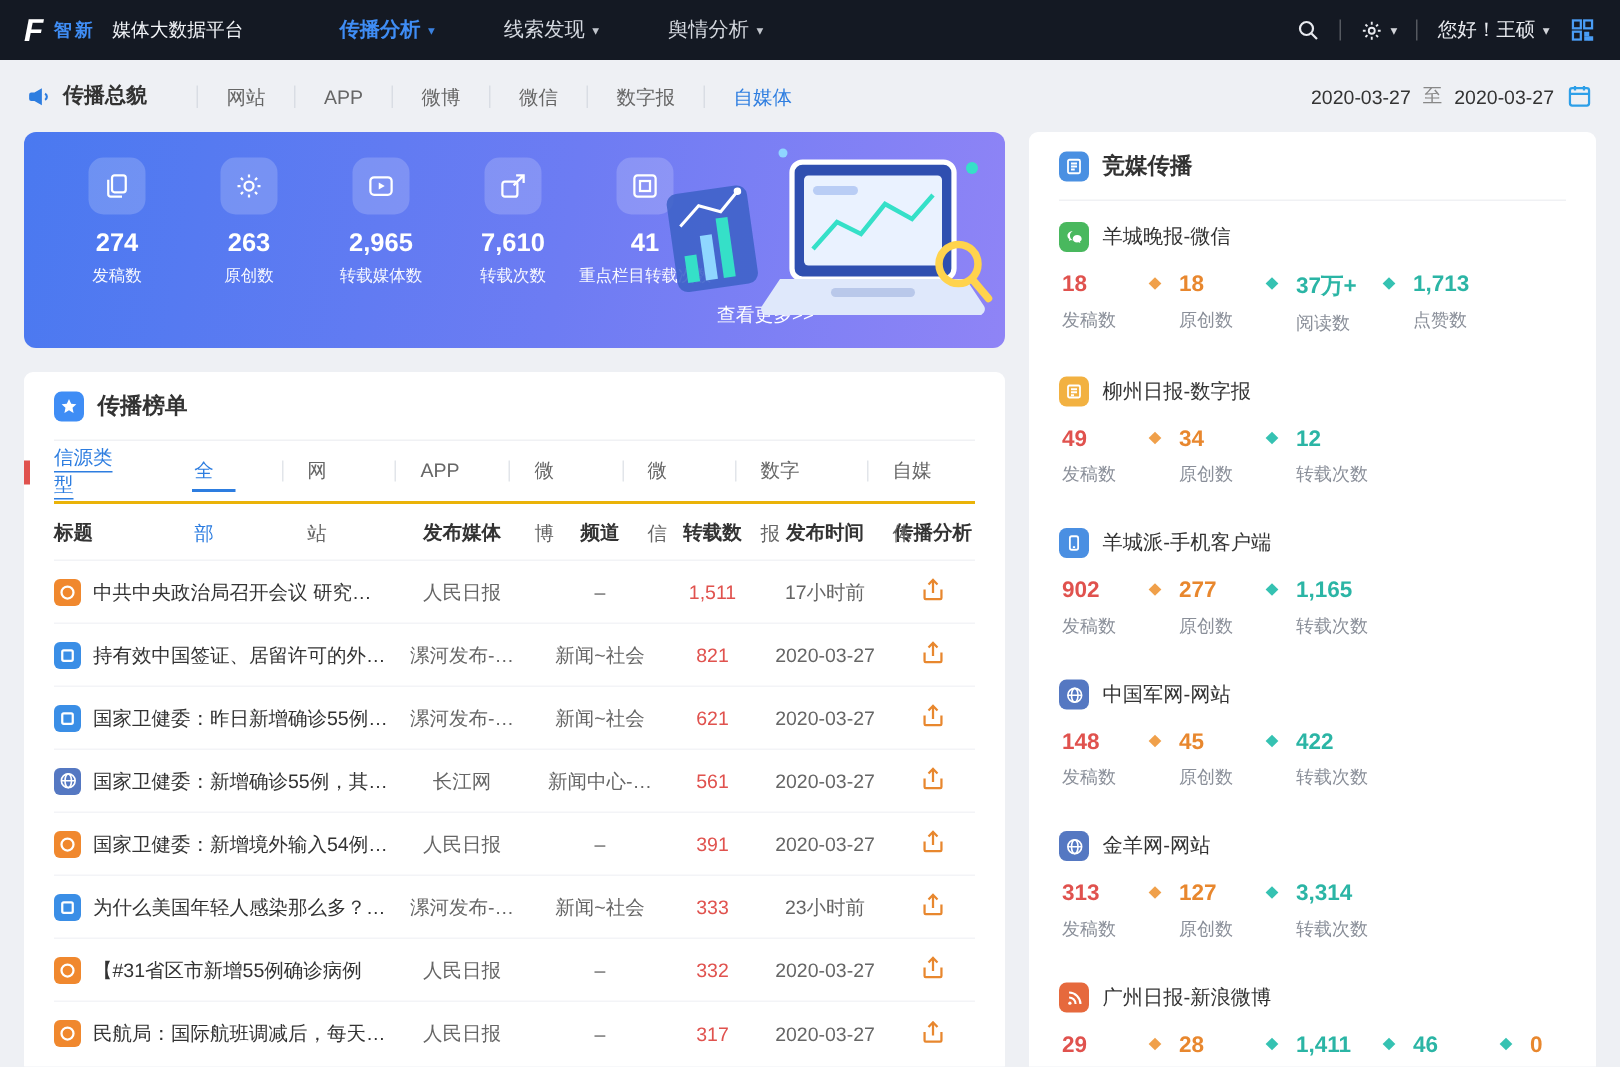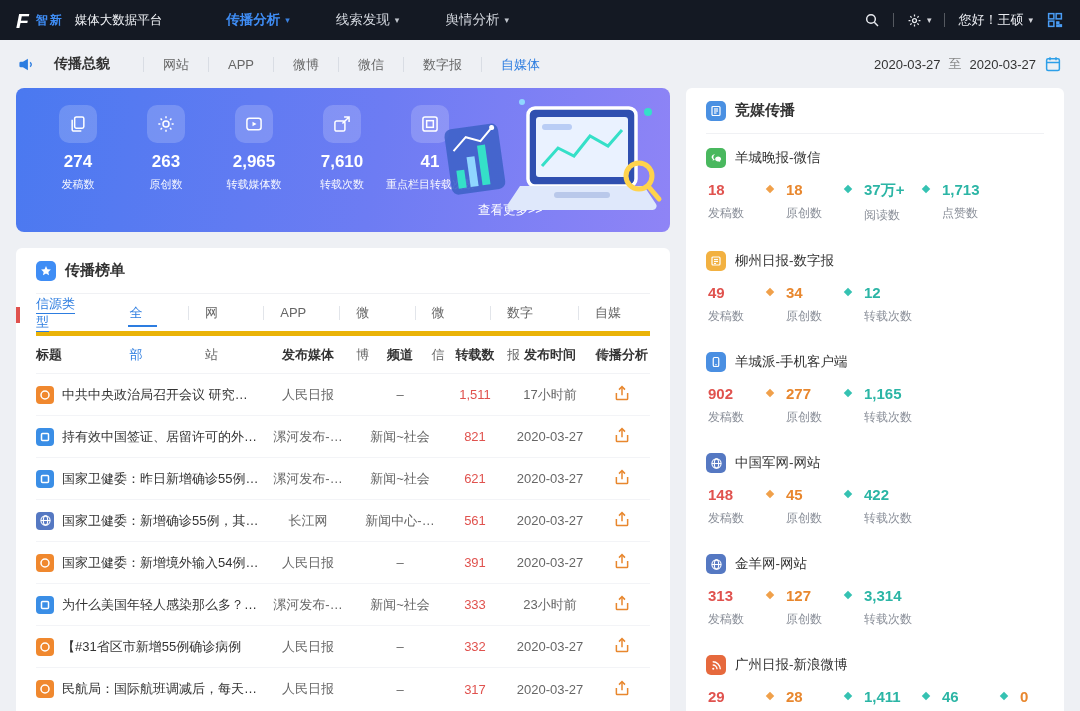--- a/index.html
+++ b/index.html
@@ -17,21 +17,21 @@
   .nav-item{color:#d4d8df;display:flex;align-items:center;gap:5px;cursor:pointer;}
   .nav-item.active{color:#3f8df5;font-weight:bold;}
   .caret{font-size:9px;opacity:.9;}
   .nav-right{margin-left:auto;display:flex;align-items:center;gap:13px;color:#e8eaef;}
   .nav-divider{width:1px;height:14px;background:rgba(255,255,255,.28);}
   .nav-group{display:flex;align-items:center;gap:5px;cursor:pointer;font-size:13px;}
   .qr{color:#4a9df5;cursor:pointer;}
 
   
   .subbar{height:48px;display:flex;align-items:center;padding:0 18px;}
-  .subbar-title{display:flex;align-items:center;gap:19px;font-size:14px;font-weight:bold;color:#333;margin-right:14px;cursor:pointer;}
+  .subbar-title{display:flex;align-items:center;gap:7px;font-size:14px;font-weight:bold;color:#333;margin-right:14px;cursor:pointer;}
   .subtabs{display:flex;align-items:center;padding-left:19px;}
   .subtab{padding:0 19px;font-size:13px;color:#666;border-left:1px solid #d9dde4;cursor:pointer;line-height:15px;}
   .subtab.active{color:#2d7de0;}
   .subbar-right{margin-left:auto;display:flex;align-items:center;gap:8px;font-size:13px;color:#333;}
   .date-sep{color:#888;}
   .date-value{cursor:pointer;}
   .cal{cursor:pointer;color:#2d9fe8;}
 
   
   .main{display:flex;gap:16px;padding:0 16px;align-items:flex-start;}
@@ -50,21 +50,21 @@
   .bstat-label{font-size:11px;margin-top:5px;opacity:.95;line-height:1.3;}
   .more-link{position:absolute;left:462px;bottom:13px;font-size:12.5px;color:#fff;cursor:pointer;}
   .banner-illo{position:absolute;right:4px;top:2px;pointer-events:none;}
 
   
   .rank-card{margin-top:16px;padding:0 20px 6px;}
   .card-head{height:46px;display:flex;align-items:center;gap:9px;border-bottom:1px solid #f0f1f4;}
   .badge-icon{width:20px;height:20px;border-radius:5px;background:#3f8df5;color:#fff;
     display:flex;align-items:center;justify-content:center;flex:none;}
   .card-title{font-size:15px;font-weight:bold;color:#333;}
-  .filter-row{height:42px;display:flex;align-items:center;border-bottom:5px solid #eab308;position:relative;}
+  .filter-row{height:42px;display:flex;align-items:center;border-bottom:2px solid #eab308;position:relative;}
   .filter-row::before{content:'';position:absolute;left:-20px;top:13px;width:4px;height:16px;background:#e0524e;}
   .filter-label{font-size:13px;color:#2d7de0;text-decoration:underline;text-underline-offset:5px;margin-right:6px;cursor:pointer;}
   .rtab{padding:0 17px;font-size:13px;color:#666;cursor:pointer;position:relative;line-height:42px;height:42px;}
   .rtab + .rtab::before{content:'';position:absolute;left:0;top:14px;height:14px;width:1px;background:#e2e5ea;}
   .rtab.active{color:#2d7de0;}
   .rtab.active::after{content:'';position:absolute;left:15px;right:15px;bottom:7px;height:2px;background:#2d7de0;}
   .thead,.trow{display:grid;grid-template-columns:224px 96px 88px 62px 88px 56px;align-items:center;}
   .thead{height:38px;font-size:13px;color:#333;font-weight:bold;border-bottom:1px solid #f2f3f6;}
   .thead .th{text-align:center;}
   .thead .c0{text-align:left;}

